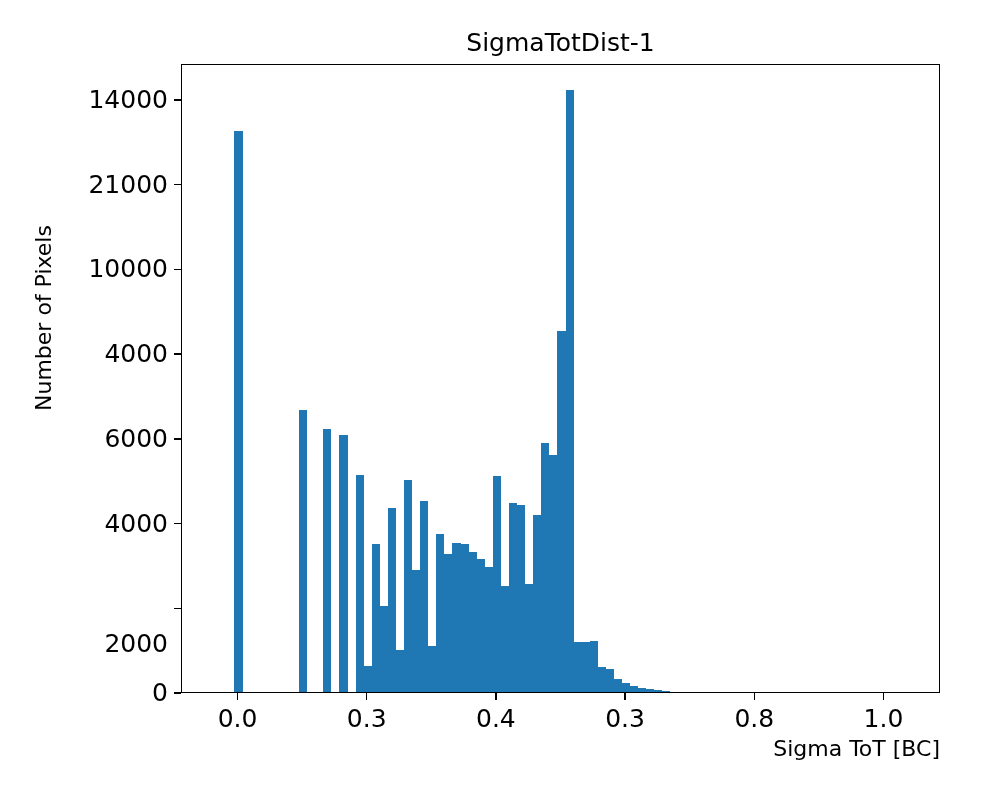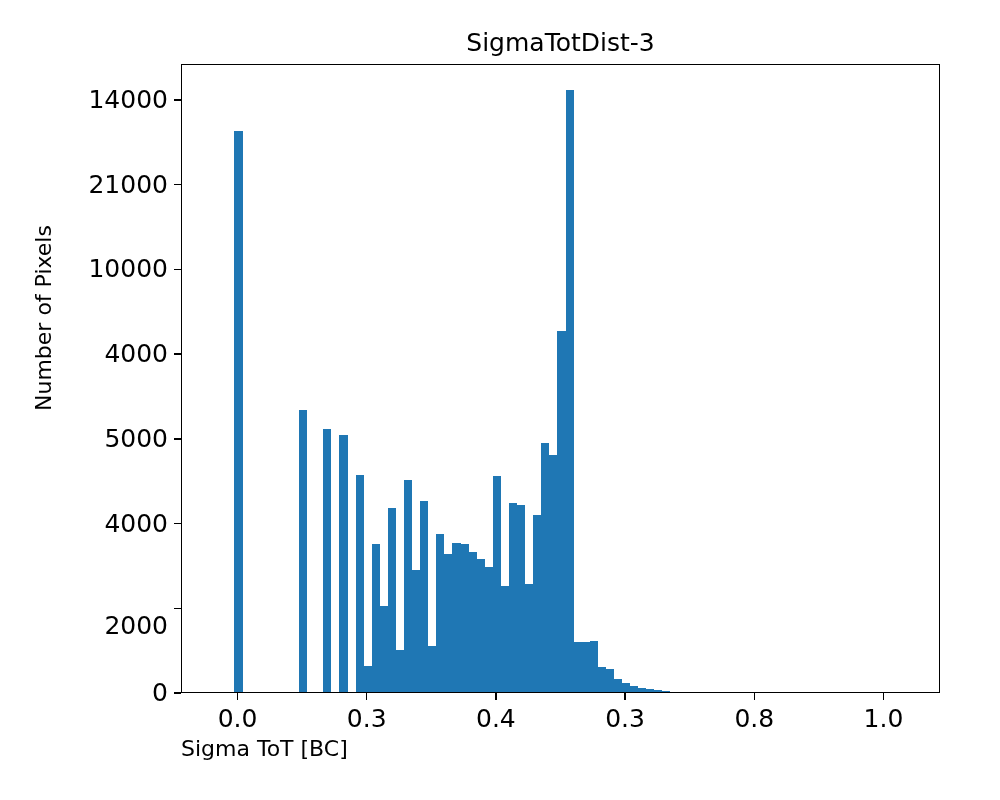--- a/index.html
+++ b/index.html
@@ -93,21 +93,21 @@
     color: #000000;
     line-height: 29px;
     white-space: nowrap;
     transform: translateX(-50%);
   }
   #xlabel {
     position: absolute;
     left: 181px;
     top: 736px;
     width: 759px;
-    text-align: left;
+    text-align: right;
     font-size: 22px;
     color: #000000;
     line-height: 26px;
     white-space: nowrap;
   }
   #ylabel {
     position: absolute;
     left: -106px;
     top: 305px;
     width: 300px;
@@ -118,27 +118,27 @@
     white-space: nowrap;
     transform: rotate(-90deg);
     transform-origin: center center;
   }
 </style>
 </head>
 <body>
 
 <div id="figure">
 
-  <div id="chart-title">SigmaTotDist-3</div>
+  <div id="chart-title">SigmaTotDist-1</div>
 
   <div id="ytick-labels">
       <div class="ytick-label" style="top: 680px;">0</div>
-      <div class="ytick-label" style="top: 613px;">2000</div>
+      <div class="ytick-label" style="top: 631px;">2000</div>
       <div class="ytick-label" style="top: 510.572px;">4000</div>
-      <div class="ytick-label" style="top: 425.859px;">5000</div>
+      <div class="ytick-label" style="top: 425.859px;">6000</div>
       <div class="ytick-label" style="top: 341.145px;">4000</div>
       <div class="ytick-label" style="top: 256.431px;">10000</div>
       <div class="ytick-label" style="top: 171.717px;">21000</div>
       <div class="ytick-label" style="top: 87.0034px;">14000</div>
     </div>
 
   <div id="plot-area">
     <div id="bars-layer">
         <div class="hist-bar" style="left: 52.484px; width: 8.07447px; height: 561.229px; background: rgb(31, 119, 180);"></div>
         <div class="hist-bar" style="left: 117.08px; width: 8.07447px; height: 281.673px; background: rgb(31, 119, 180);"></div>

